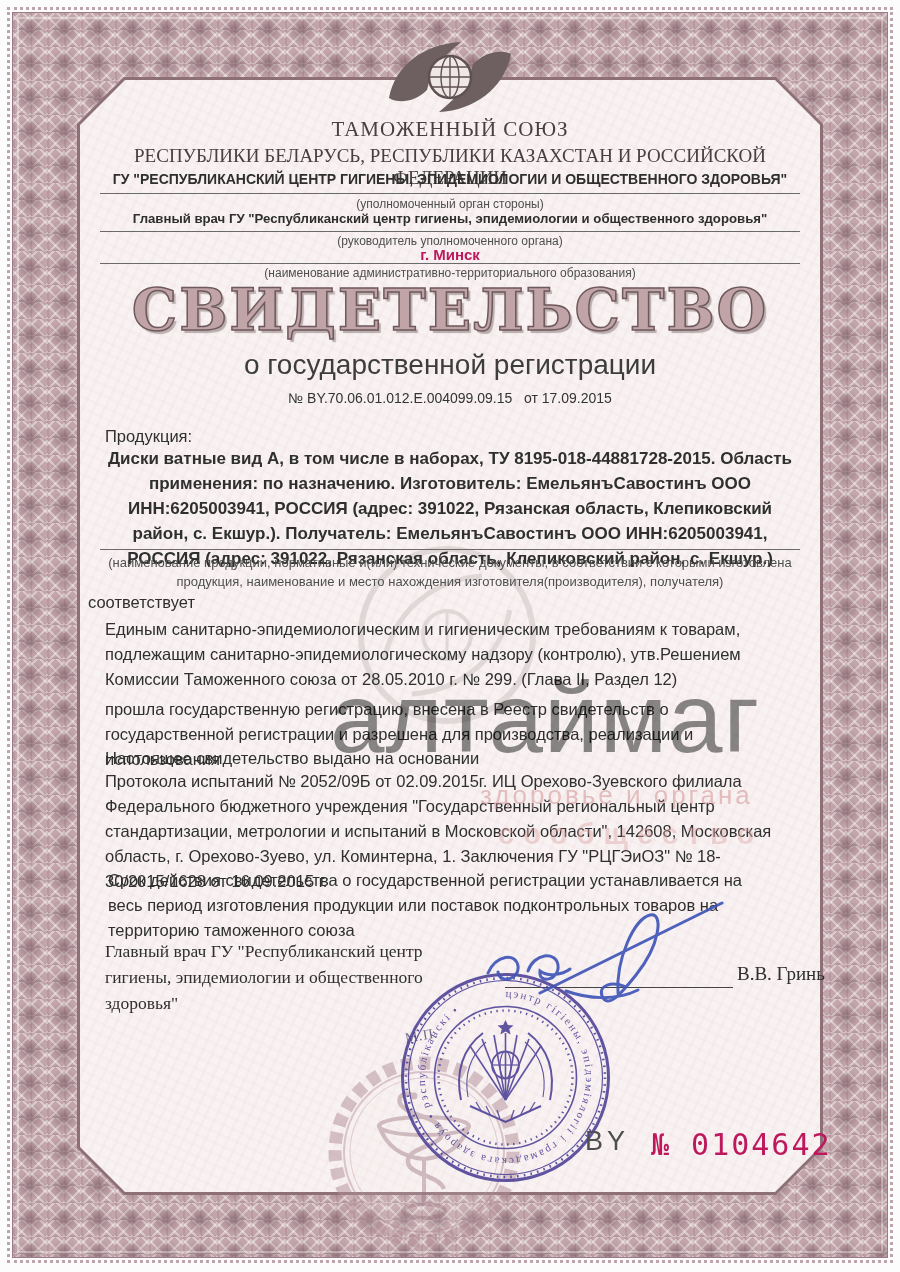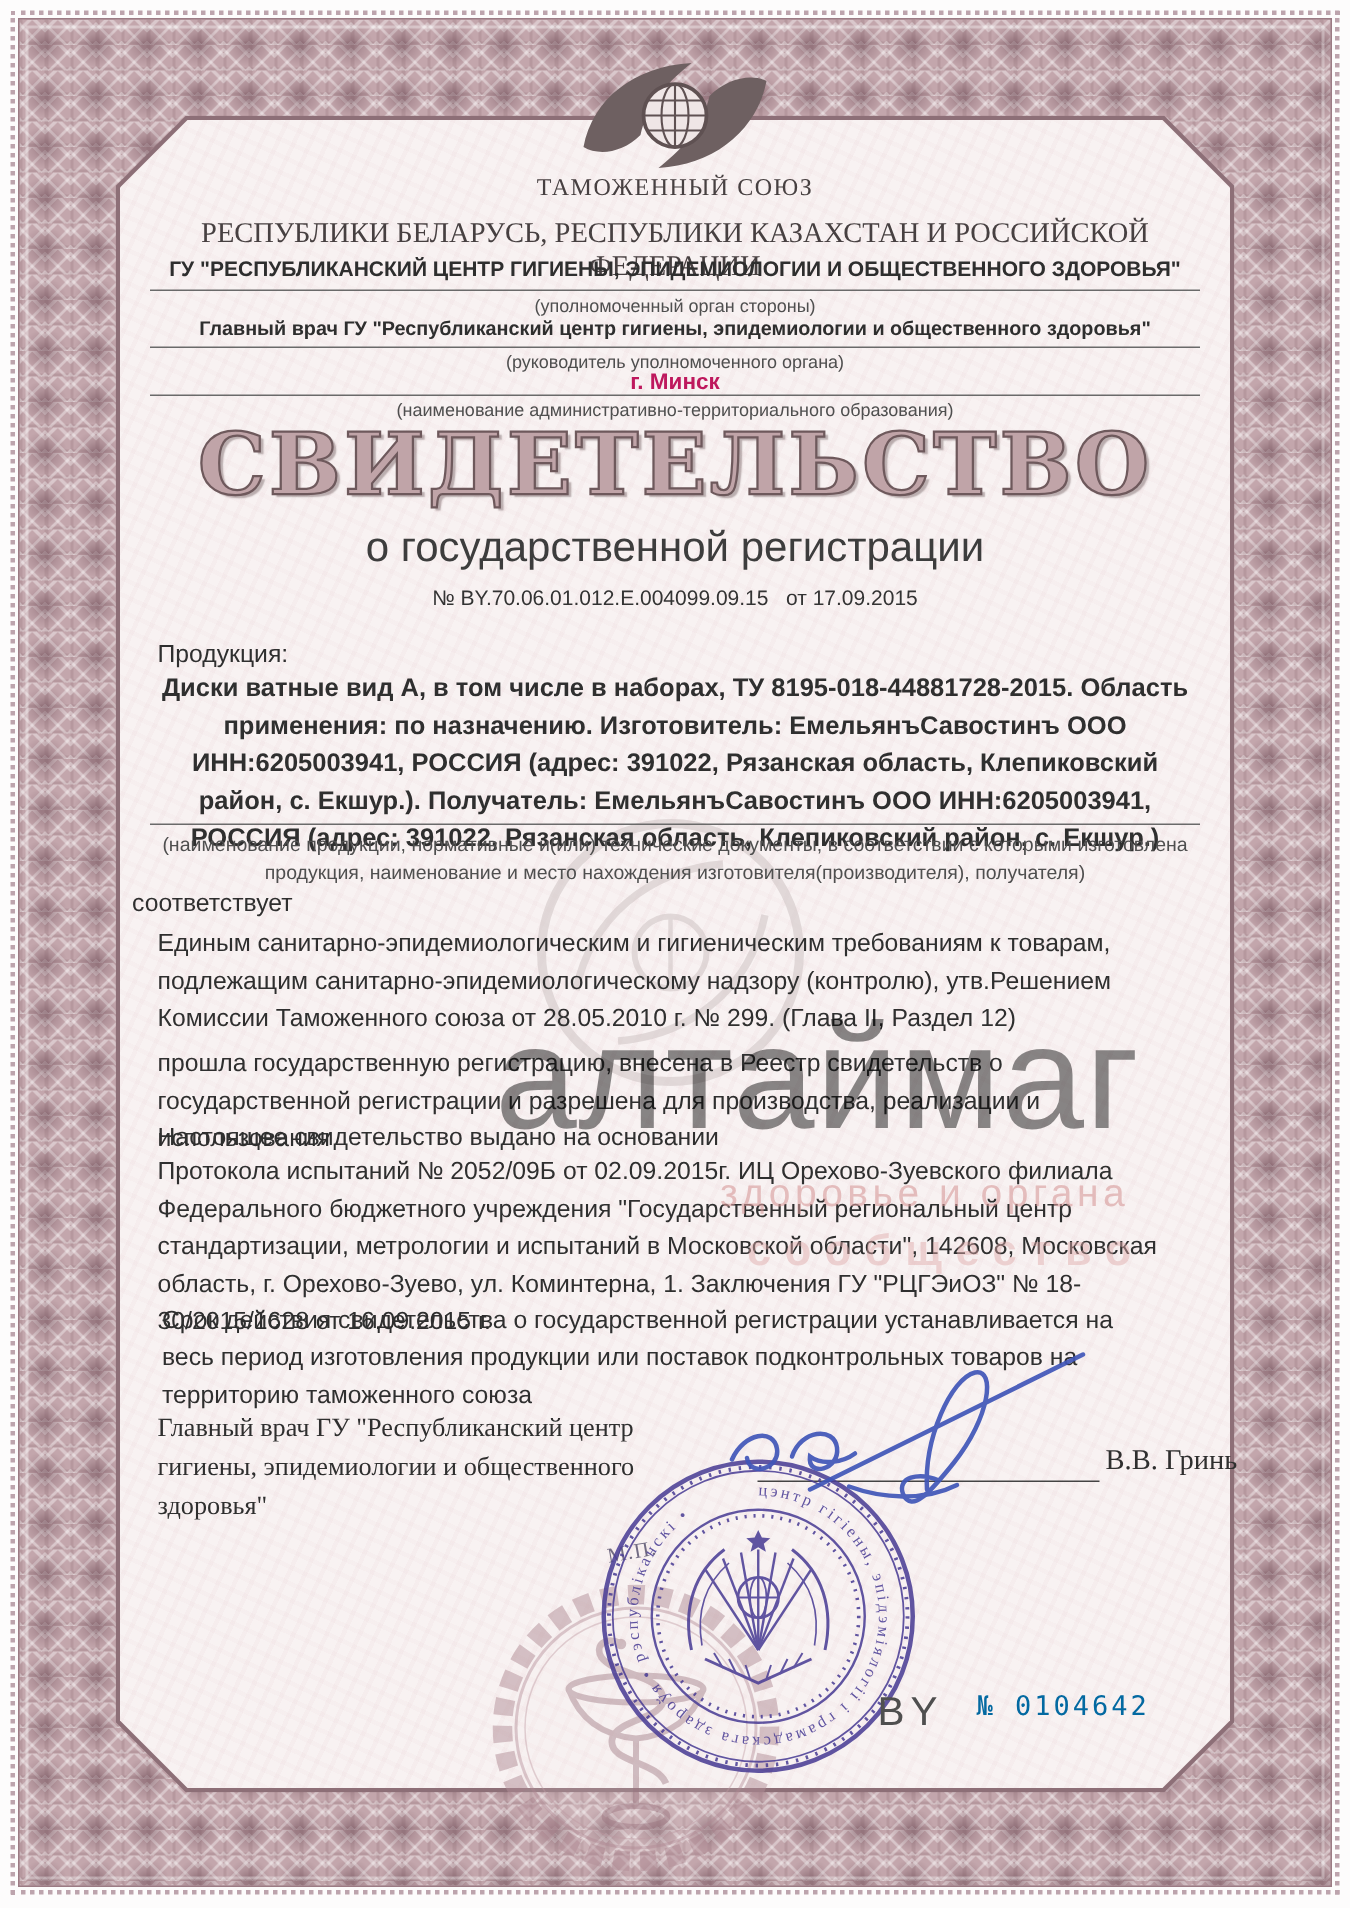--- a/index.html
+++ b/index.html
@@ -26,42 +26,42 @@
     clip-path:polygon(45px 0,calc(100% - 45px) 0,100% 45px,100% calc(100% - 45px),calc(100% - 45px) 100%,45px 100%,0 calc(100% - 45px),0 45px);}
   
   .abs{position:absolute;}
   .ctr{left:90px;width:720px;text-align:center;}
   .serif{font-family:"Liberation Serif",serif;}
   .rule{position:absolute;left:100px;width:700px;height:1px;background:#6a6a6a;}
   .cap{font-size:12px;color:#4f4f4f;}
   .b{font-weight:bold;}
   .body-txt{font-size:16.5px;line-height:25px;color:#2f2f2f;}
   
-  .h-union{top:117px;font-size:16px;letter-spacing:1px;color:#474041;}
+  .h-union{top:117px;font-size:21px;letter-spacing:1px;color:#474041;}
   .h-members{top:145px;font-size:19px;color:#474041;}
   .h-auth{top:171px;font-size:14px;color:#2e2e2e;}
   .h-chief{top:211px;font-size:13.2px;color:#2e2e2e;}
   .h-city{top:246px;font-size:15px;color:#be185d;}
   
   .t-word{top:276px;font-size:57px;font-weight:bold;letter-spacing:2px;color:#c0a4a8;
     font-family:"DejaVu Serif","Liberation Serif",serif;
     -webkit-text-stroke:1.5px #6e595c;text-shadow:2.5px 2.5px 1px rgba(110,90,93,.45);}
   .t-sub{top:349px;font-size:28px;color:#3d3d3d;}
   .t-num{top:390px;font-size:14px;color:#333;white-space:pre;}
   
   .wm-brand{top:662px;left:330px;font-size:98px;font-weight:normal;color:#000000;opacity:.45;letter-spacing:1px;}
   .wm-tagline{top:780px;left:480px;font-size:26px;color:#d89b9b;opacity:.6;letter-spacing:3px;}
   .wm-comm{top:818px;left:498px;font-size:29px;color:#dfa9a9;opacity:.45;letter-spacing:9px;font-weight:bold;}
   
   .sig-title{left:105px;top:938px;width:345px;font-size:17.5px;line-height:26px;color:#2f2f2f;}
   .sig-line{position:absolute;left:505px;top:987px;width:228px;height:1px;background:#444;}
   .sig-name{left:737px;top:963px;font-size:19px;color:#2f2f2f;}
   .mp{left:405px;top:1028px;font-size:14px;color:#5a5470;transform:rotate(-10deg);opacity:.85;letter-spacing:1px;}
   .serial-by{left:585px;top:1126px;font-size:27px;color:#4f4f4f;letter-spacing:4px;}
-  .serial-no{left:651px;top:1127px;font-size:18px;color:#0369a1;letter-spacing:2px;
+  .serial-no{left:651px;top:1127px;font-size:30px;color:#be185d;letter-spacing:2px;
     font-family:"DejaVu Sans Mono",monospace;}
 </style>
 </head>
 <body>
 
 <div class="page">
 
   <div class="band"></div>
   <div class="frameline"></div>
   <div class="paper"></div>

